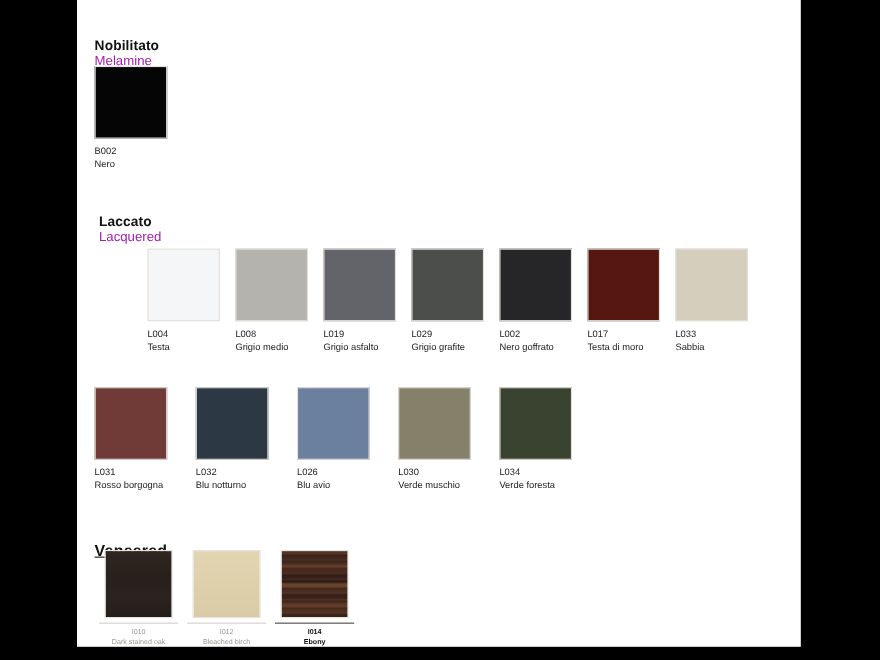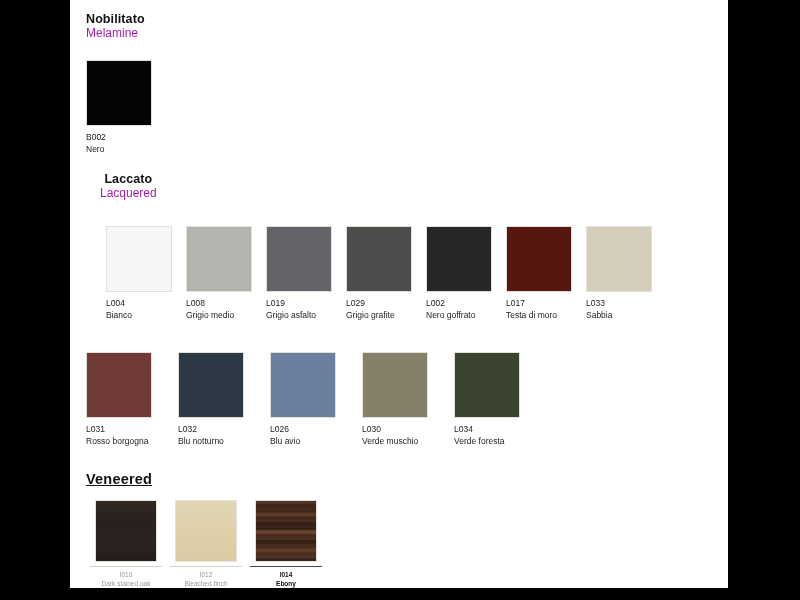--- a/index.html
+++ b/index.html
@@ -33,20 +33,21 @@
     left: 70px;
     top: 588px;
     width: 0px;
     height: 12px;
     background: #ffffff;
   }
 
   
   .section {
     position: absolute;
+    margin-top: 22px;
   }
   .section-title {
     font-size: 12.5px;
     font-weight: bold;
     color: #121212;
     letter-spacing: 0.1px;
     line-height: 14px;
     white-space: nowrap;
   }
   .section-sub {
@@ -150,31 +151,31 @@
   <div class="swatch-row" style="left:16px; top:60px;">
 
     <div class="swatch-cell">
       <span class="swatch-chip" id="chip-n-0" style="background: rgb(5, 5, 5);"></span>
       <div class="swatch-code">B002</div>
       <div class="swatch-name">Nero</div>
     </div>
 
   </div>
 
-  <div class="section" style="left:30px; top:172px;text-align:center;">
+  <div class="section" style="left:20px; top:172px;">
     <div class="section-title">Laccato</div>
     <div class="section-sub">Lacquered</div>
   </div>
 
-  <div class="swatch-row" style="left:0; top:226px;padding-left:36px;">
+  <div class="swatch-row" style="left:28px; top:226px;padding-left:36px;">
 
     <div class="swatch-cell">
       <span class="swatch-chip" id="chip-l-0" style="background: rgb(244, 246, 247);"></span>
       <div class="swatch-code">L004</div>
-      <div class="swatch-name">Bianco</div>
+      <div class="swatch-name">Testa</div>
     </div>
 
     <div class="swatch-cell">
       <span class="swatch-chip" id="chip-l-1" style="background: rgb(180, 179, 173);"></span>
       <div class="swatch-code">L008</div>
       <div class="swatch-name">Grigio medio</div>
     </div>
 
 
     <div class="swatch-cell">

